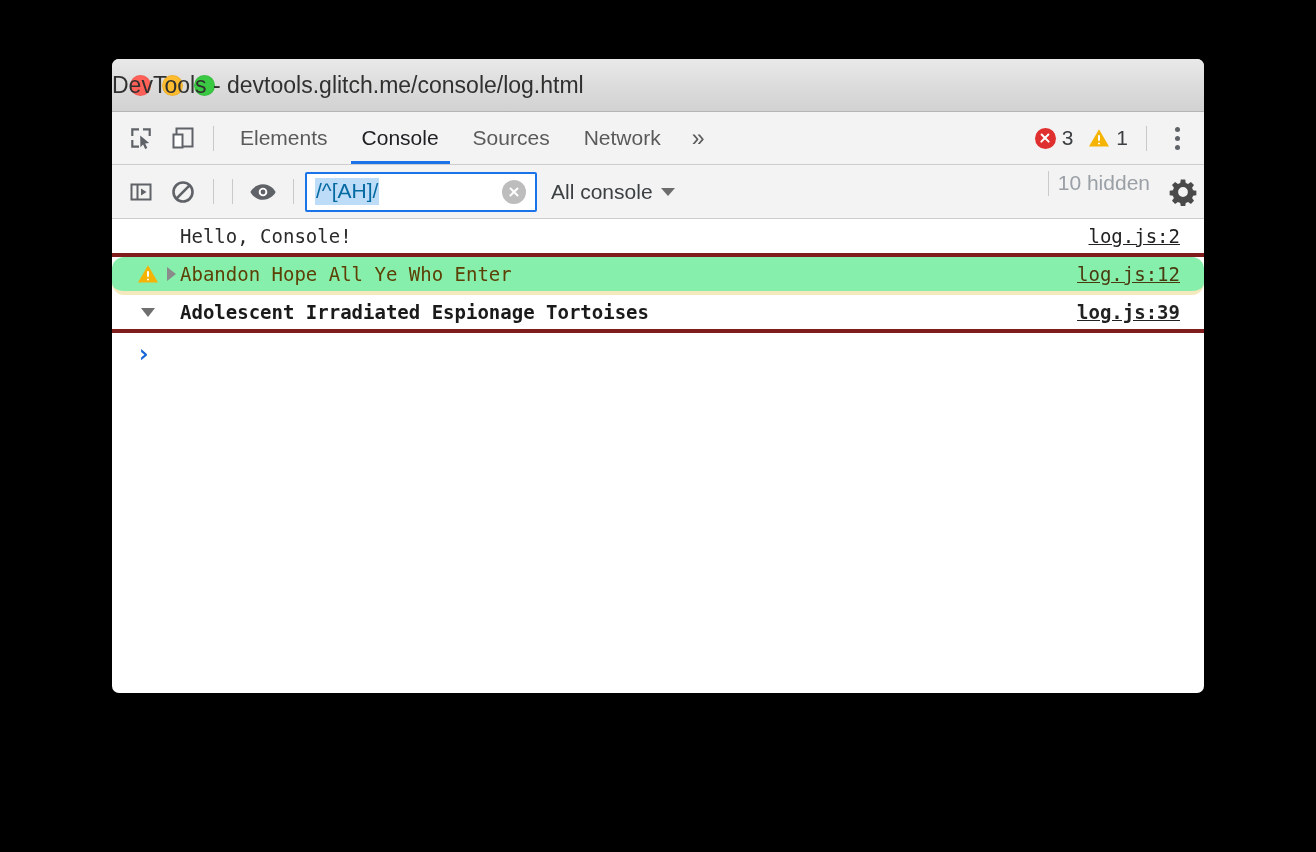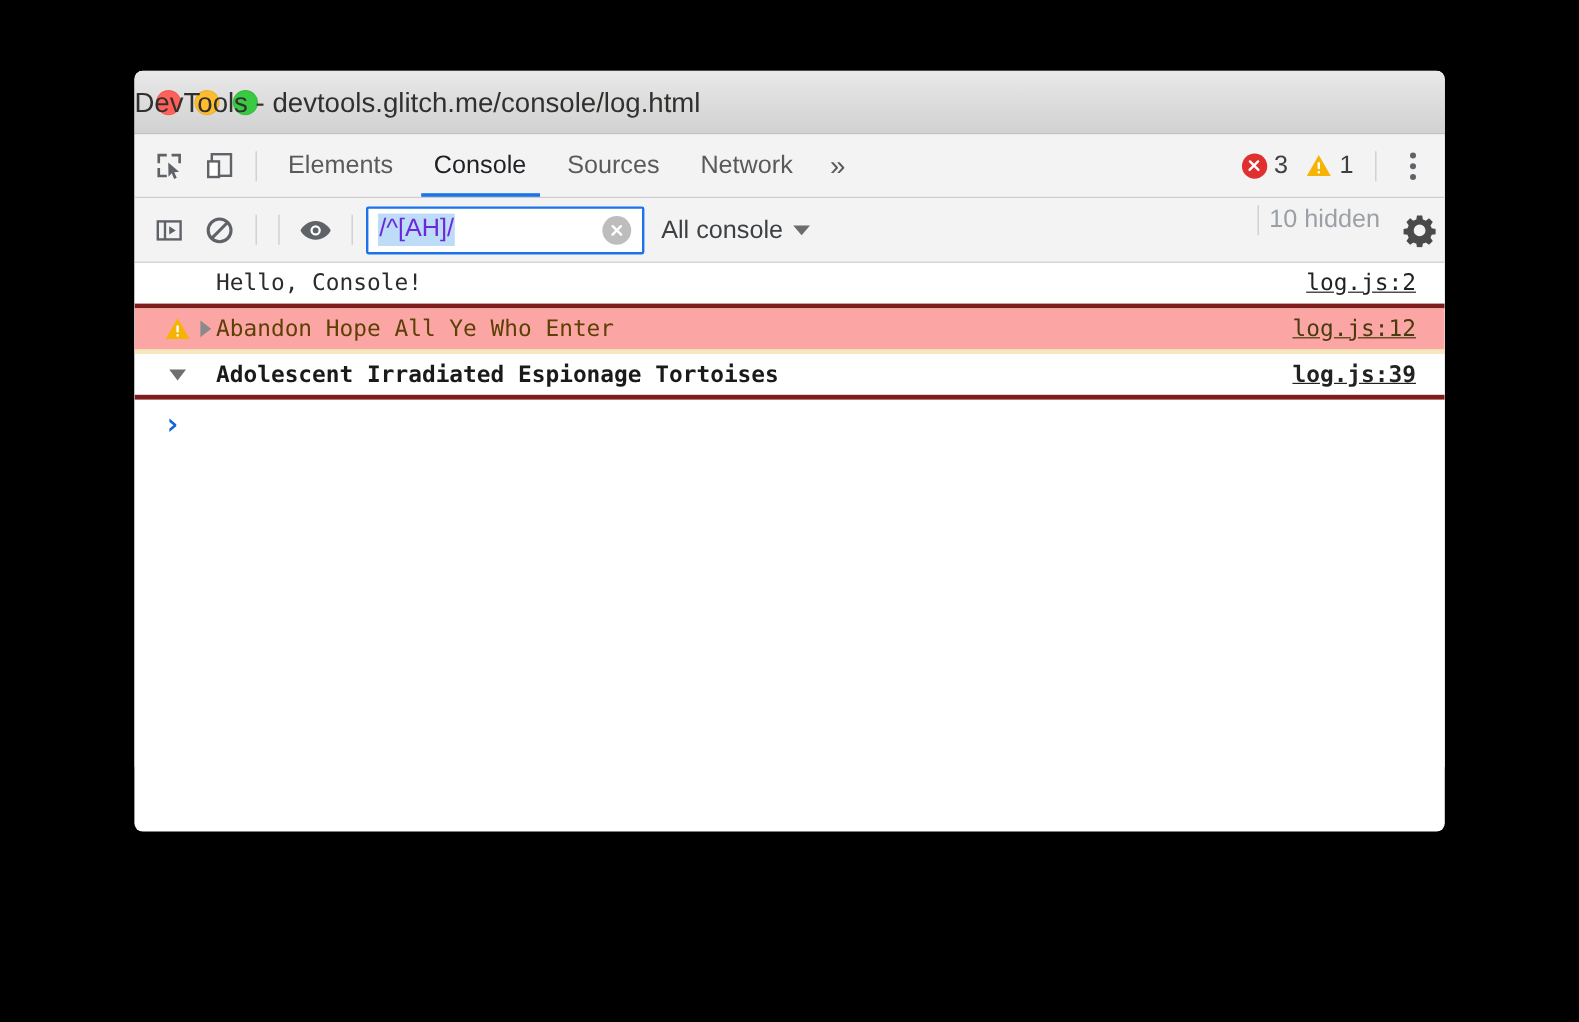--- a/index.html
+++ b/index.html
@@ -217,21 +217,21 @@
     border: 2px solid #1a73e8;
     border-radius: 2px;
     display: flex;
     align-items: center;
     box-sizing: border-box;
     margin-left: 2px;
   }
   .filter-text {
     font-family: "Liberation Sans", sans-serif;
     font-size: 21px;
-    color: #6d28d9;
+    color: #0369a1;
     background: #bcdcf7;
     padding: 1px 1px 2px 1px;
     margin-left: 8px;
     white-space: pre;
   }
   .clear-x {
     position: absolute;
     right: 9px;
     top: 50%;
     transform: translateY(-50%);
@@ -282,23 +282,24 @@
     align-items: center;
     height: 38px;
     border-bottom: 4px solid #7f1d1d;
     font-family: "DejaVu Sans Mono", monospace;
     font-size: 19px;
     box-sizing: border-box;
     padding-left: 22px;
     padding-right: 24px;
   }
   .msg-row.warning {
-    background: #fca5a5;
+    background: #86efac;
     border-bottom-color: #f4e9bc;
     color: #5c4005;
+    border-radius: 12px;
   }
   .msg-row.log { color: #2b2b2b; }
   .msg-row.group { color: #1a1a1a; font-weight: bold; }
 
   .msg-gutter {
     width: 28px;
     flex: none;
     display: flex;
     align-items: center;
     justify-content: center;

